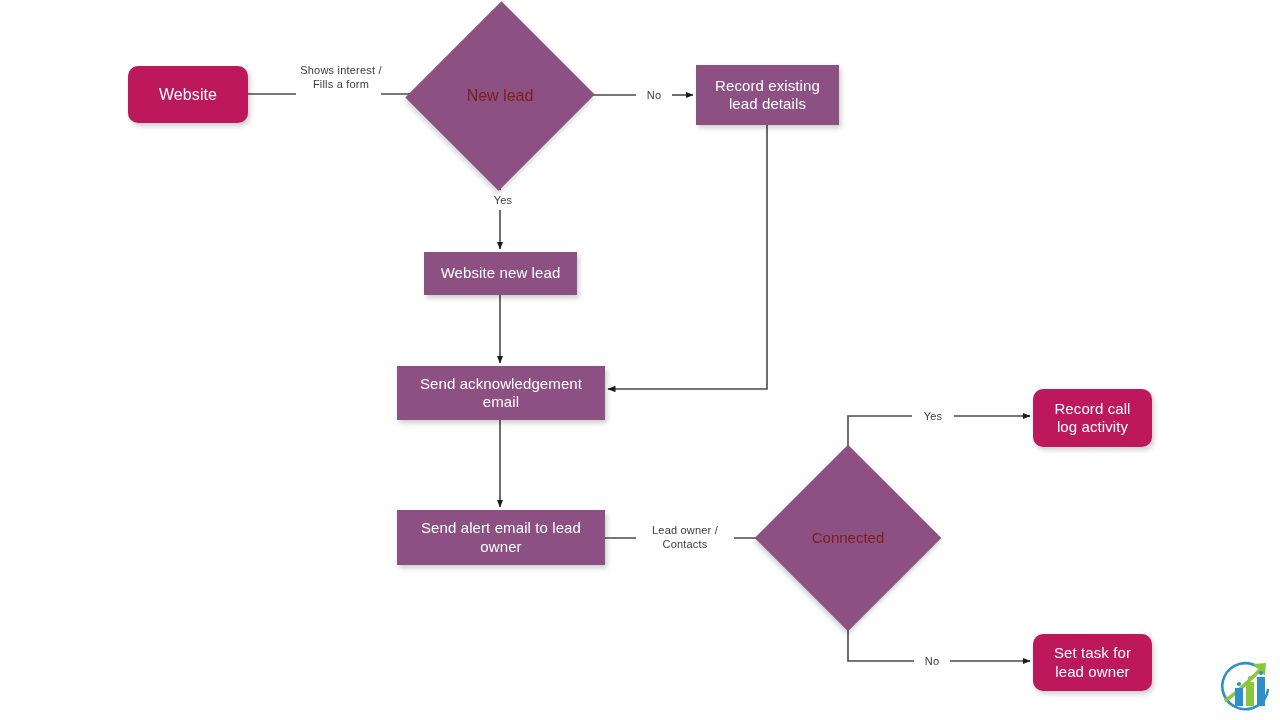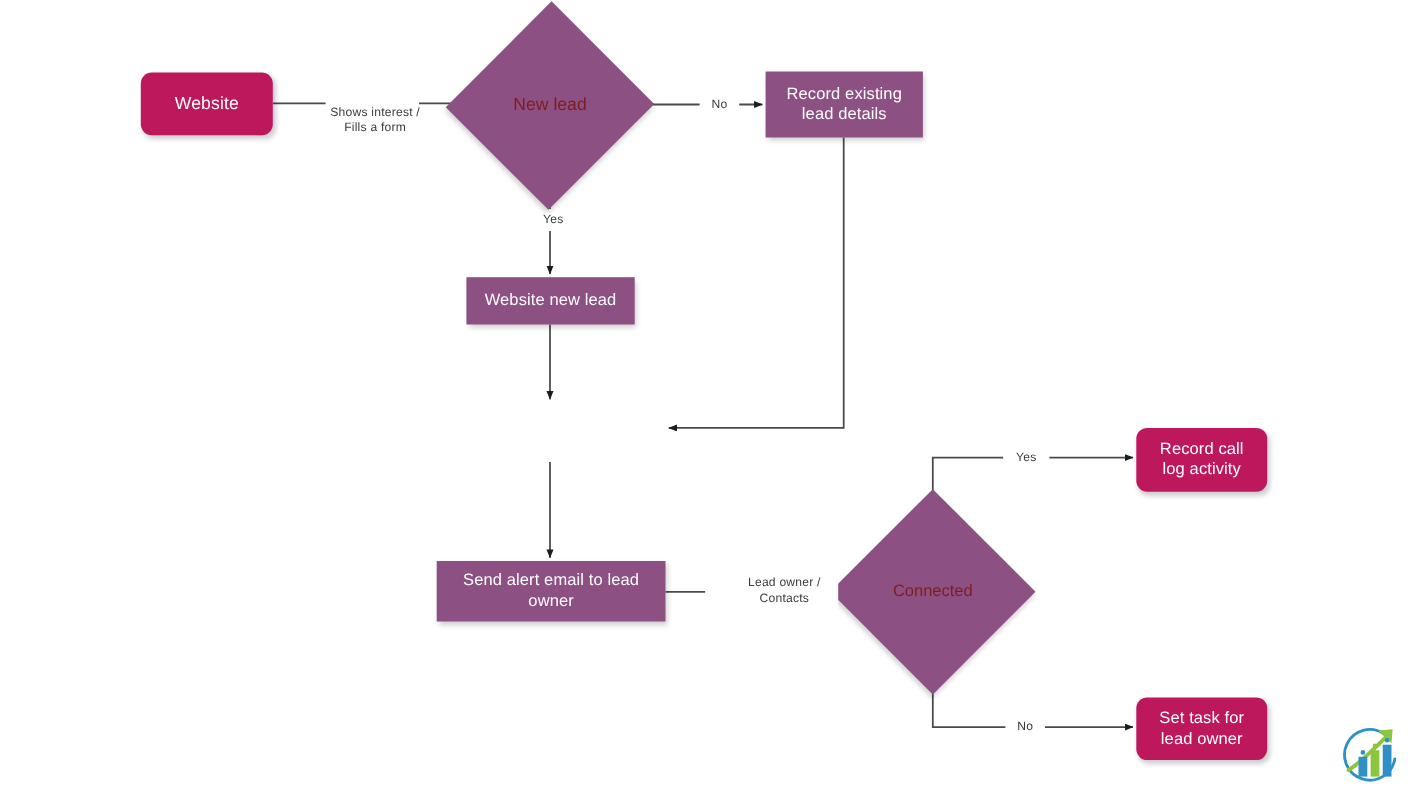--- a/index.html
+++ b/index.html
@@ -140,20 +140,24 @@
 
   <div class="node rect-purple" style="left:696px; top:65px; width:143px; height:60px; font-size:15px;">
     <span class="node-label">Record existing
 lead details</span>
   </div>
 
   <div class="node rect-purple" style="left:424px; top:252px; width:153px; height:43px; font-size:15px;">
     <span class="node-label">Website new lead</span>
   </div>
 
+  <div class="node rect-purple" style="left:397px; top:366px; width:208px; height:54px; font-size:15px;">
+    <span class="node-label">Send acknowledgement
+email</span>
+  </div>
 
   <div class="node rect-purple" style="left:397px; top:510px; width:208px; height:55px; font-size:15px;">
     <span class="node-label">Send alert email to lead
 owner</span>
   </div>
 
   <div class="diamond-wrap" style="left:782px; top:472px; width:132px; height:132px;">
     <div class="diamond-shape"></div>
     <span class="diamond-text" style="font-size:15px;">Connected</span>
   </div>
@@ -161,28 +165,28 @@
   <div class="node rect-red" style="left:1033px; top:634px; width:119px; height:57px; font-size:15px;">
     <span class="node-label">Set task for
 lead owner</span>
   </div>
 
   <div class="node rect-red" style="left:1033px; top:389px; width:119px; height:58px; font-size:15px;">
     <span class="node-label">Record call
 log activity</span>
   </div>
 
-  <div class="edge-label" style="left:283px; top:96px; width:110px;">Shows interest /
+  <div class="edge-label" style="left:283px; top:64px; width:110px;">Shows interest /
 Fills a form</div>
 
   <div class="edge-label" style="left:636px; top:89px; width:30px;">No</div>
 
   <div class="edge-label" style="left:482px; top:194px; width:36px;">Yes</div>
 
-  <div class="edge-label" style="left:664px; top:524px; width:92px;">Lead owner /
+  <div class="edge-label" style="left:636px; top:524px; width:92px;">Lead owner /
 Contacts</div>
 
   <div class="edge-label" style="left:912px; top:410px; width:36px;">Yes</div>
 
   <div class="edge-label" style="left:914px; top:655px; width:30px;">No</div>
 
   <svg id="logo" viewBox="0 0 56 56">
     <path d="M40,9 A23,23 0 1 0 50,32" fill="none" stroke="#2f90c8" stroke-width="2.6" stroke-linecap="round"></path>
     <path d="M8,42 C18,36 30,24 44,10" fill="none" stroke="#8cc63f" stroke-width="3.6" stroke-linecap="round"></path>
     <path d="M35,6 L48,5 L47,18 Z" fill="#8cc63f"></path>

